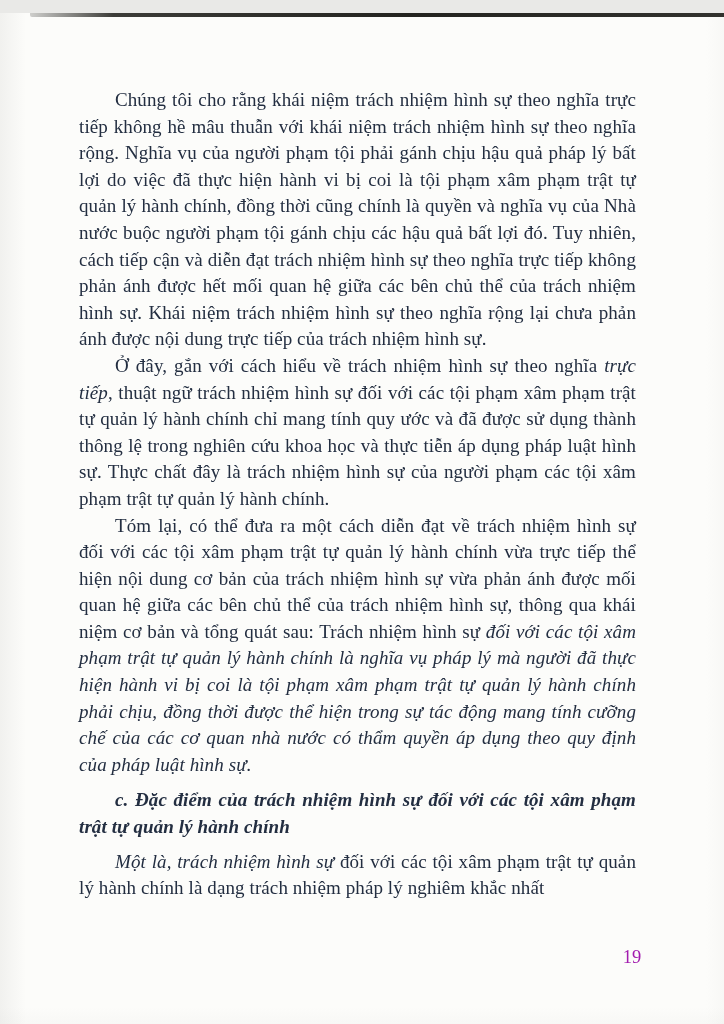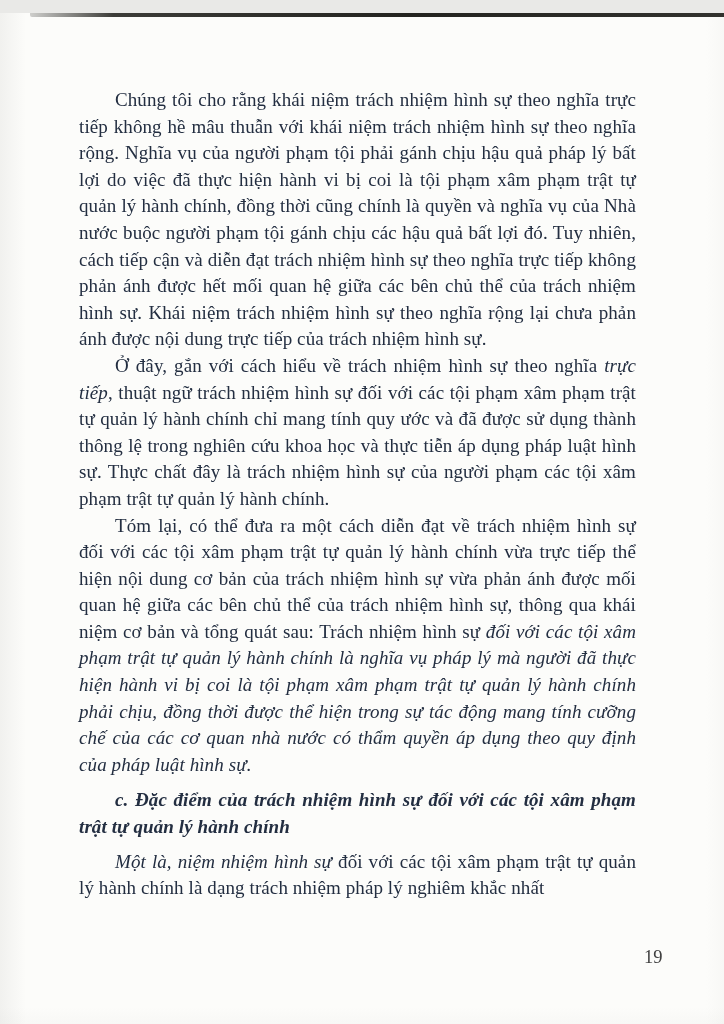--- a/index.html
+++ b/index.html
@@ -58,34 +58,34 @@
   .para.heading {
     font-weight: bold;
     font-style: italic;
     margin: 9px 0 8px 0;
   }
   .seg-normal { font-style: normal; }
   .seg-italic { font-style: italic; }
   .seg-bold-italic { font-style: italic; font-weight: bold; }
   .page-number {
     position: absolute;
-    left: 644px;
+    left: 612px;
     top: 934px;
     width: 40px;
     font-size: 18.5px;
-    text-align: left;
-    color: #404040;
+    text-align: center;
+    color: #a21caf;
   }
 </style>
 </head>
 <body>
 
 <div class="page">
   <div class="scan-edge-top"></div>
   <div class="text-block">
       <p class="para body"><span class="seg-normal">Chúng tôi cho rằng khái niệm trách nhiệm hình sự theo nghĩa trực tiếp không hề mâu thuẫn với khái niệm trách nhiệm hình sự theo nghĩa rộng. Nghĩa vụ của người phạm tội phải gánh chịu hậu quả pháp lý bất lợi do việc đã thực hiện hành vi bị coi là tội phạm xâm phạm trật tự quản lý hành chính, đồng thời cũng chính là quyền và nghĩa vụ của Nhà nước buộc người phạm tội gánh chịu các hậu quả bất lợi đó. Tuy nhiên, cách tiếp cận và diễn đạt trách nhiệm hình sự theo nghĩa trực tiếp không phản ánh được hết mối quan hệ giữa các bên chủ thể của trách nhiệm hình sự. Khái niệm trách nhiệm hình sự theo nghĩa rộng lại chưa phản ánh được nội dung trực tiếp của trách nhiệm hình sự.</span></p>
       <p class="para body"><span class="seg-normal">Ở đây, gắn với cách hiểu về trách nhiệm hình sự theo nghĩa </span><span class="seg-italic">trực tiếp</span><span class="seg-normal">, thuật ngữ trách nhiệm hình sự đối với các tội phạm xâm phạm trật tự quản lý hành chính chỉ mang tính quy ước và đã được sử dụng thành thông lệ trong nghiên cứu khoa học và thực tiễn áp dụng pháp luật hình sự. Thực chất đây là trách nhiệm hình sự của người phạm các tội xâm phạm trật tự quản lý hành chính.</span></p>
       <p class="para body"><span class="seg-normal">Tóm lại, có thể đưa ra một cách diễn đạt về trách nhiệm hình sự đối với các tội xâm phạm trật tự quản lý hành chính vừa trực tiếp thể hiện nội dung cơ bản của trách nhiệm hình sự vừa phản ánh được mối quan hệ giữa các bên chủ thể của trách nhiệm hình sự, thông qua khái niệm cơ bản và tổng quát sau: Trách nhiệm hình sự </span><span class="seg-italic">đối với các tội xâm phạm trật tự quản lý hành chính là nghĩa vụ pháp lý mà người đã thực hiện hành vi bị coi là tội phạm xâm phạm trật tự quản lý hành chính phải chịu, đồng thời được thể hiện trong sự tác động mang tính cưỡng chế của các cơ quan nhà nước có thẩm quyền áp dụng theo quy định của pháp luật hình sự.</span></p>
       <p class="para heading"><span class="seg-bold-italic">c. Đặc điểm của trách nhiệm hình sự đối với các tội xâm phạm trật tự quản lý hành chính</span></p>
-      <p class="para body"><span class="seg-italic">Một là, niệm nhiệm hình sự </span><span class="seg-normal">đối với các tội xâm phạm trật tự quản lý hành chính là dạng trách nhiệm pháp lý nghiêm khắc nhất</span></p>
+      <p class="para body"><span class="seg-italic">Một là, trách nhiệm hình sự </span><span class="seg-normal">đối với các tội xâm phạm trật tự quản lý hành chính là dạng trách nhiệm pháp lý nghiêm khắc nhất</span></p>
     </div>
   <div class="page-number">19</div>
 </div>
 
 </body></html>

